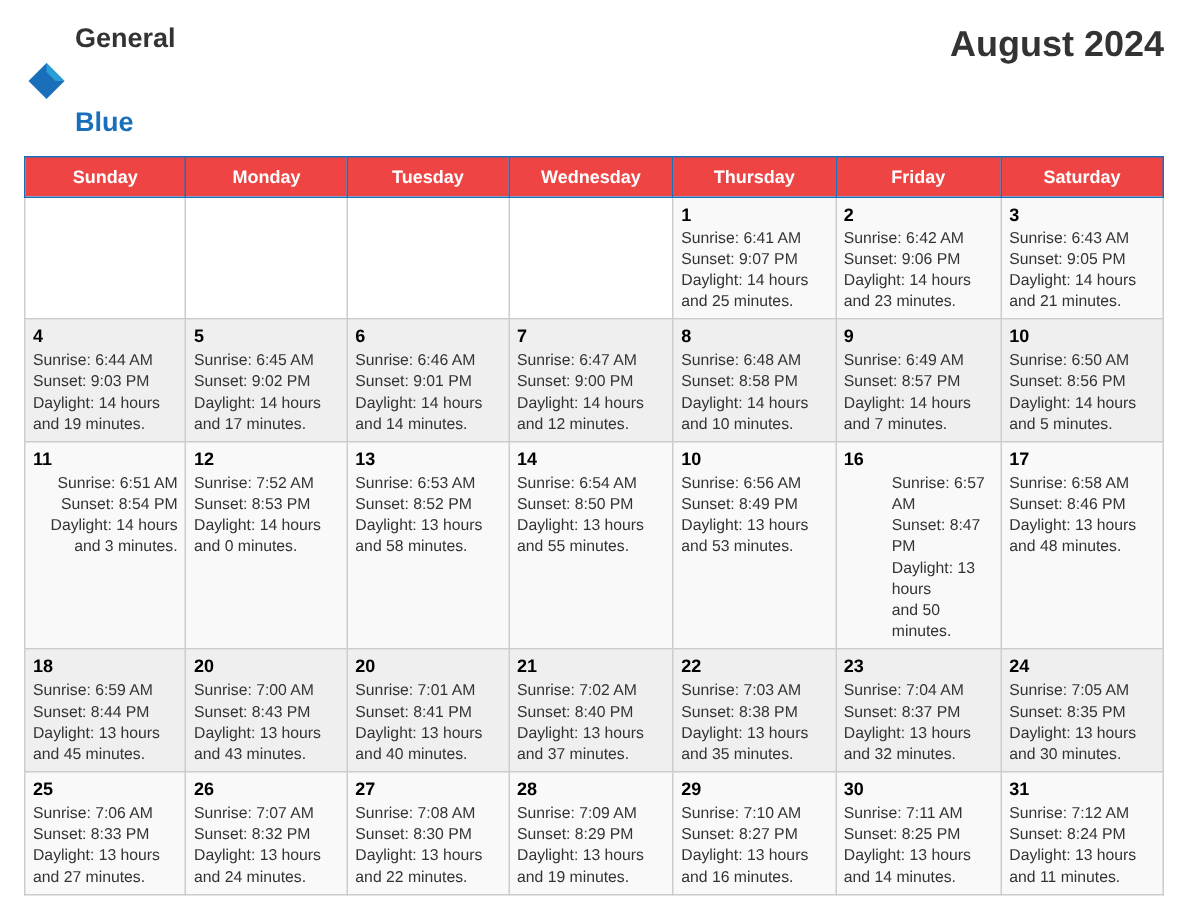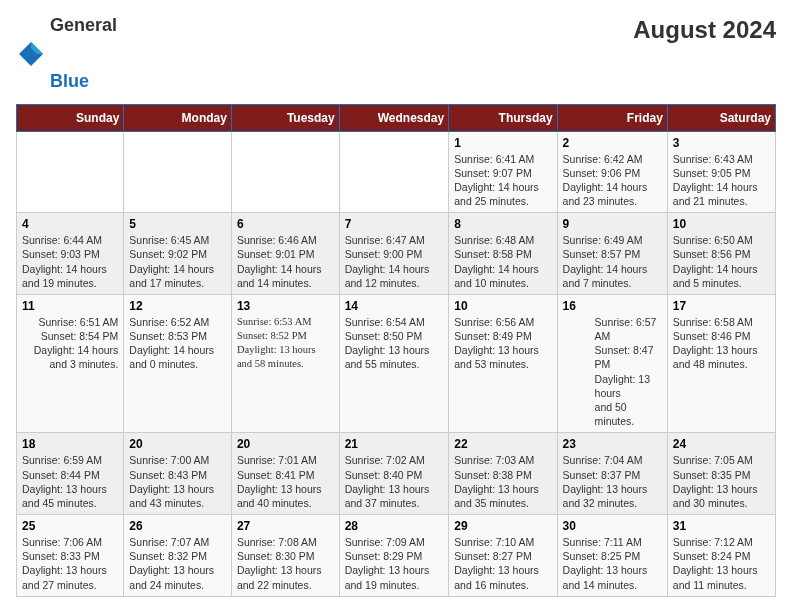--- a/index.html
+++ b/index.html
@@ -45,24 +45,24 @@
     .location {
       font-size: 16px;
       color: #555;
     }
     .calendar {
       width: 100%;
       border-collapse: collapse;
       font-size: 11px;
     }
     .calendar thead th {
-      background-color: #7f1d1d;
+      background-color: #ef4444;
       color: white;
       padding: 6px 4px;
-      text-align: right;
+      text-align: center;
       font-size: 12px;
       font-weight: bold;
       border: 1px solid #1a6fbb;
     }
     .calendar tbody td {
       vertical-align: top;
       padding: 4px 5px;
       border: 1px solid #ccc;
       width: 113px;
       height: 80px;
@@ -202,28 +202,28 @@
       <tr>
         <td>
           <span class="day-num">11</span>
           <div class="day-info" style="white-space: pre-line; text-align: right;">Sunrise: 6:51 AM
 Sunset: 8:54 PM
 Daylight: 14 hours
 and 3 minutes.</div>
         </td>
         <td>
           <span class="day-num">12</span>
-          <div class="day-info" style="white-space: pre-line;">Sunrise: 6:52 AM
+          <div class="day-info" style="white-space: pre-line;">Sunrise: 7:52 AM
 Sunset: 8:53 PM
 Daylight: 14 hours
 and 0 minutes.</div>
         </td>
         <td>
           <span class="day-num">13</span>
-          <div class="day-info" style="white-space: pre-line; font-family: Liberation Serif, serif;">Sunrise: 6:53 AM
+          <div class="day-info" style="white-space: pre-line;">Sunrise: 6:53 AM
 Sunset: 8:52 PM
 Daylight: 13 hours
 and 58 minutes.</div>
         </td>
         <td>
           <span class="day-num">14</span>
           <div class="day-info" style="white-space: pre-line;">Sunrise: 6:54 AM
 Sunset: 8:50 PM
 Daylight: 13 hours
 and 55 minutes.</div>

